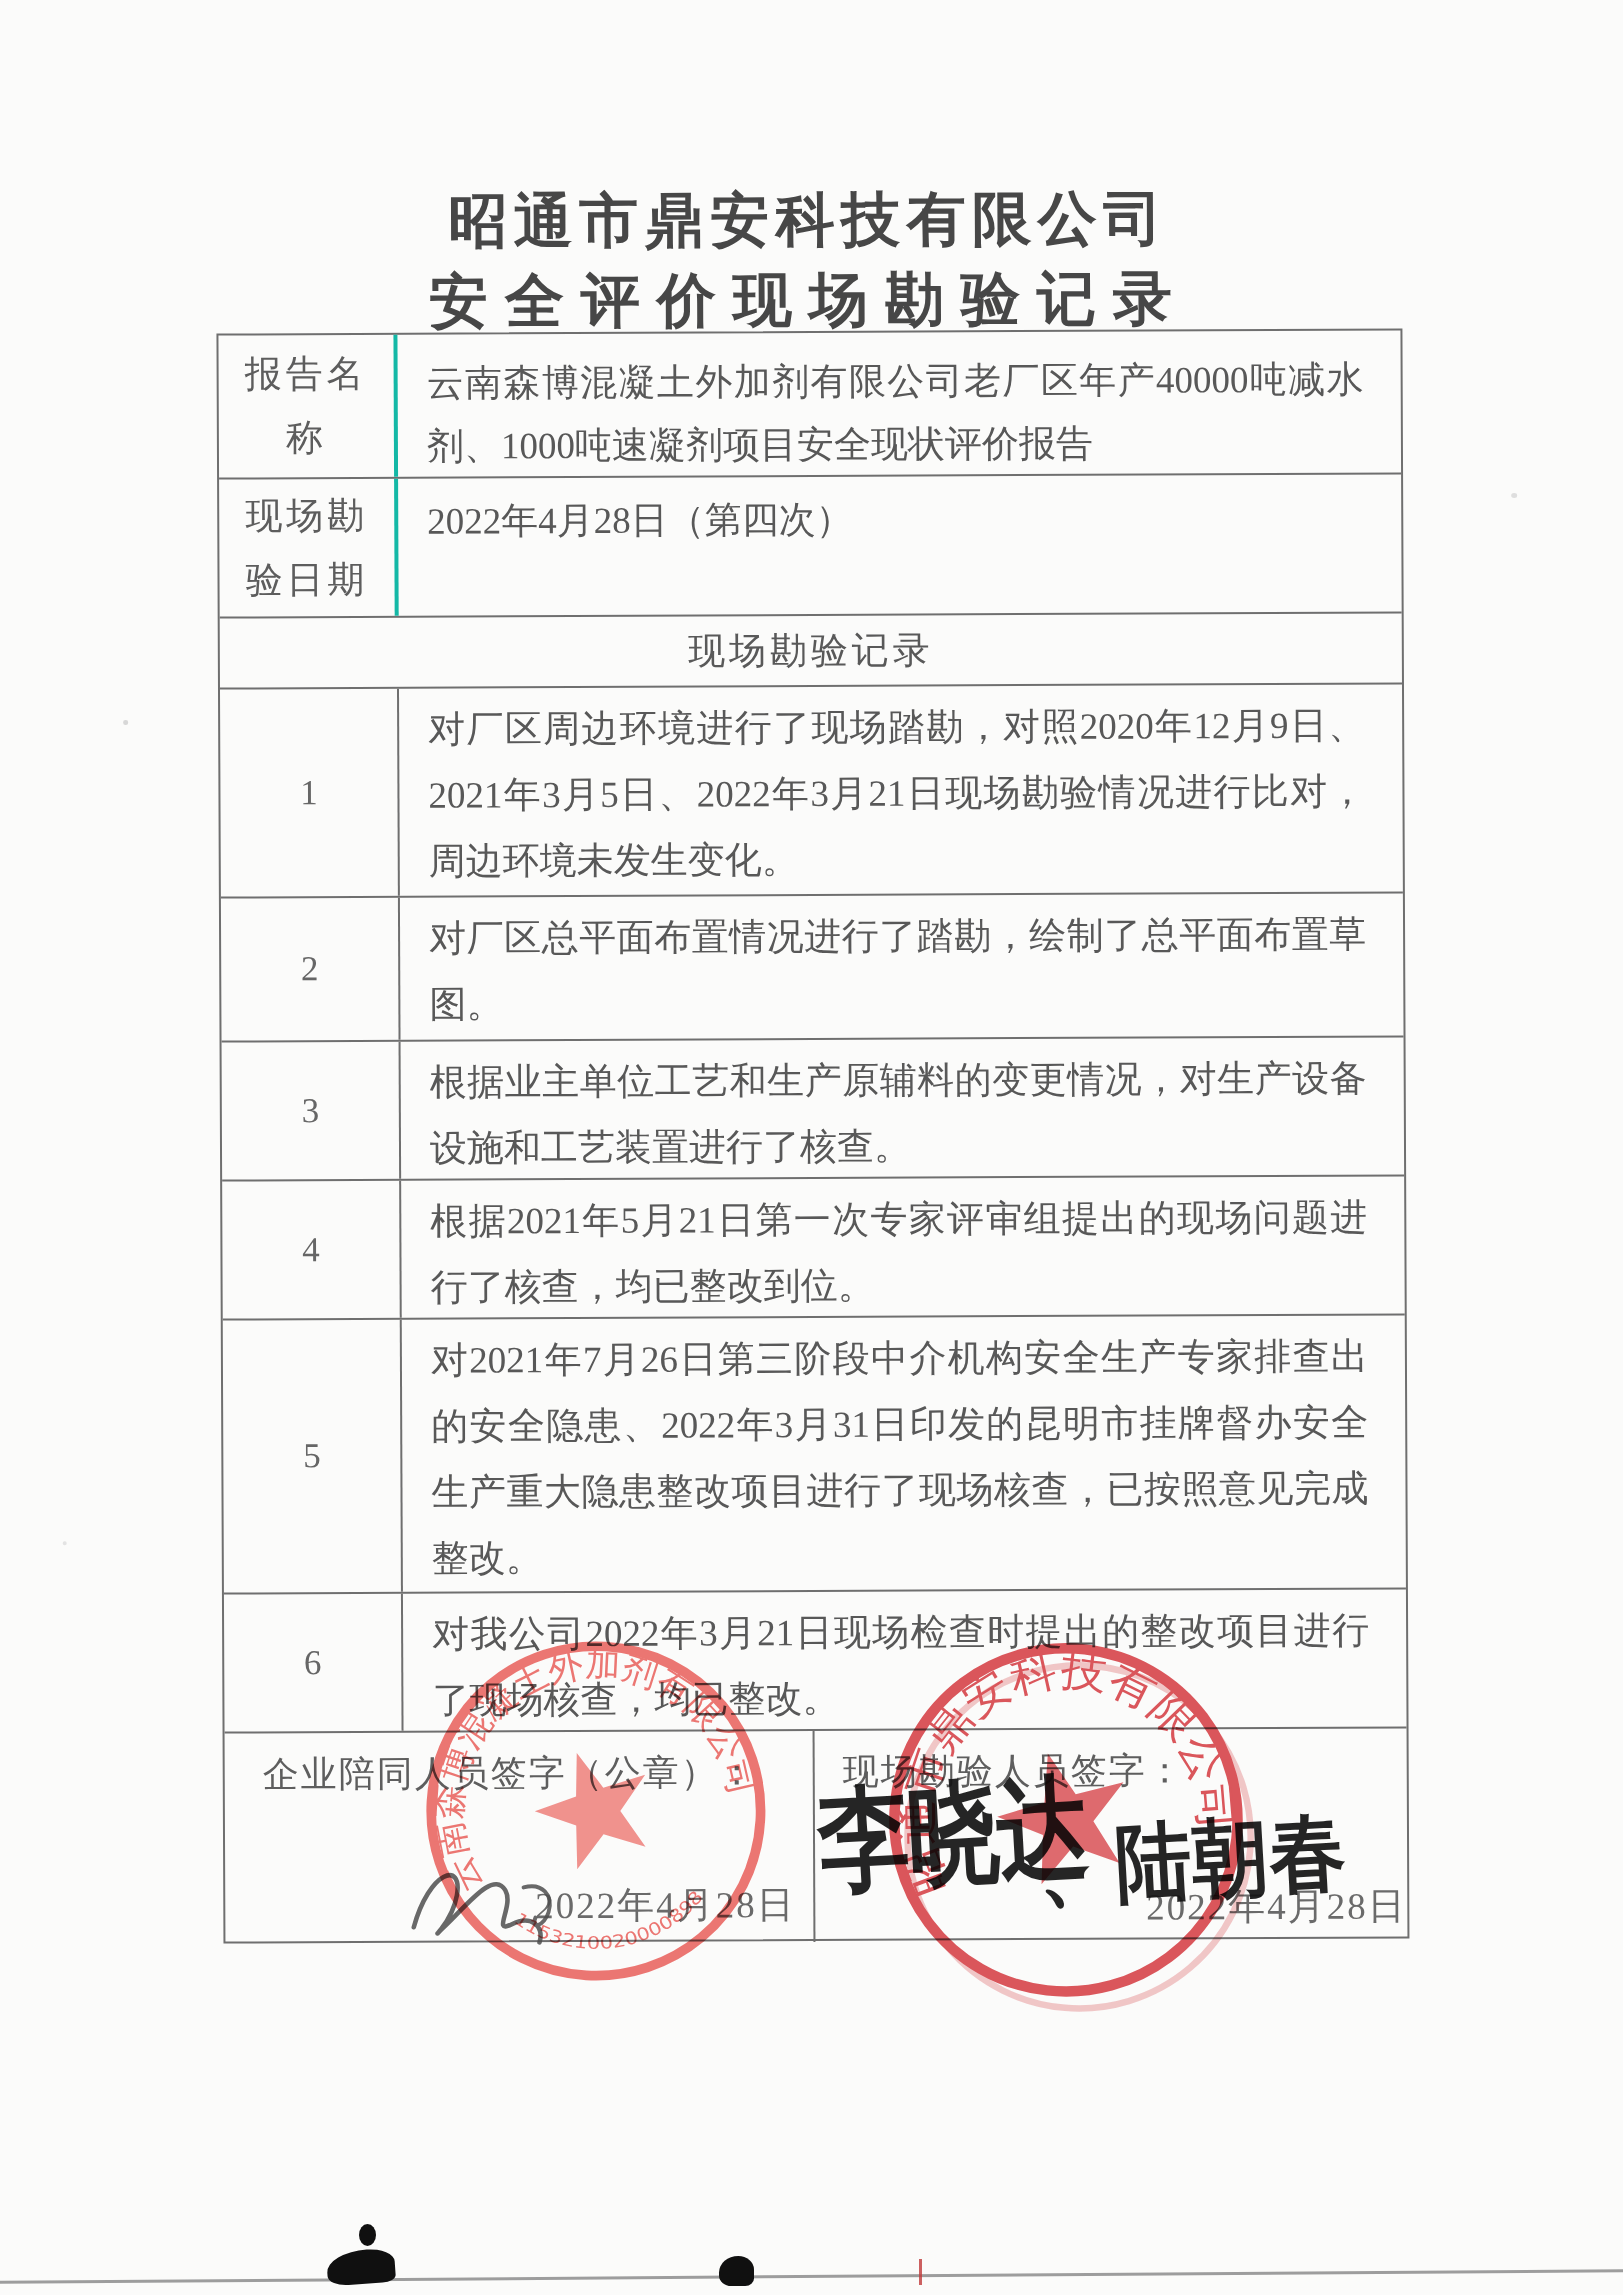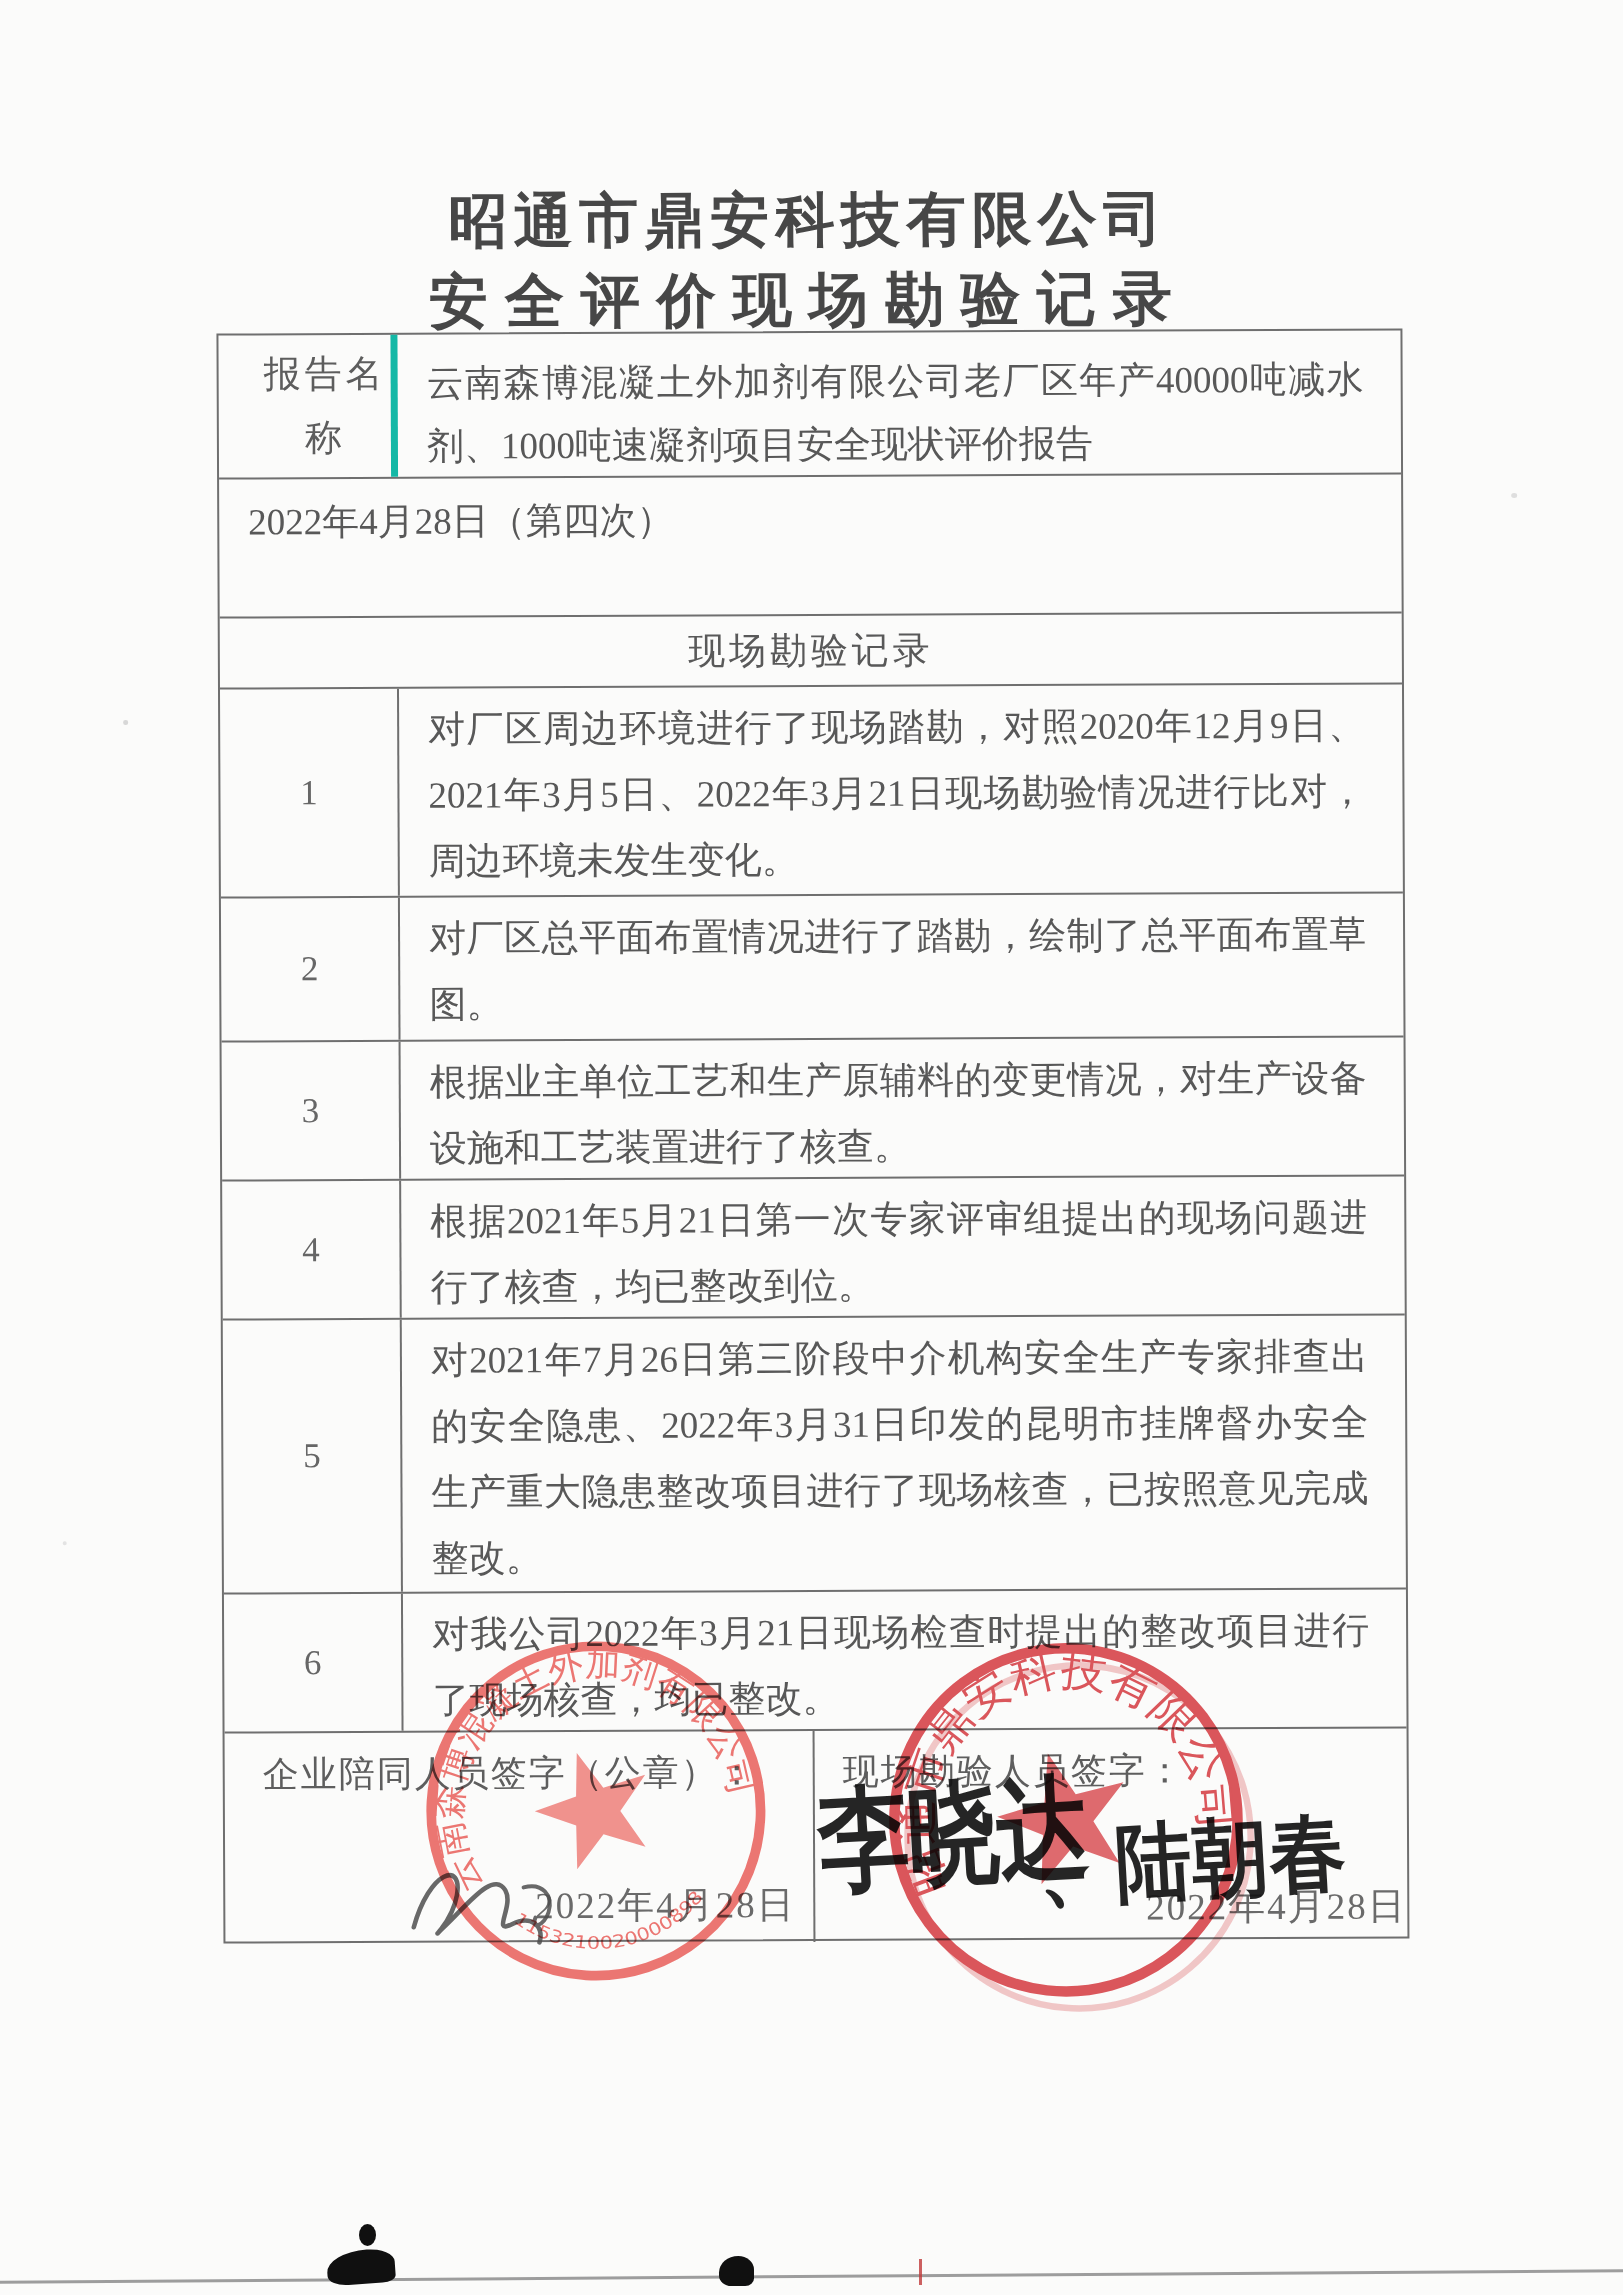--- a/index.html
+++ b/index.html
@@ -12,22 +12,22 @@
     transform:rotate(-0.25deg);transform-origin:50% 40%;}
   .title{position:absolute;left:0;width:1623px;text-align:center;
     color:#474747;font-weight:600;font-size:59px;white-space:nowrap;}
   #title1{top:181px;letter-spacing:6.5px;}
   #title2{top:261px;letter-spacing:17px;}
   
   #doc-table{position:absolute;left:219px;top:331px;width:1186px;height:1610px;
     border:2px solid #6f6f6f;box-sizing:border-box;background:transparent;}
   .trow{position:relative;width:100%;box-sizing:border-box;border-bottom:2px solid #6f6f6f;display:flex;}
   .trow:last-child{border-bottom:none;}
-  .lcell{width:179px;box-sizing:border-box;border-right:7px solid #14b8a6;
-    display:flex;align-items:center;justify-content:flex-end;}
+  .lcell{width:179px;box-sizing:border-box;border-right:4px solid #14b8a6;
+    display:flex;align-items:center;justify-content:center;}
   .lcell .lab{width:131px;text-align:center;font-size:37px;line-height:64px;
     letter-spacing:3.9px;color:#5d5d5d;}
   .ccell{flex:1;box-sizing:border-box;padding:17px 37px 0 29px;
     font-size:37px;line-height:63px;color:#585858;text-align:justify;}
   .rec .ccell{padding-top:7.9px;line-height:66px;}
   .num{width:179px;box-sizing:border-box;border-right:2px solid #6f6f6f;
     display:flex;align-items:center;justify-content:center;
     font-size:35px;color:#666;}
   #row-header{align-items:center;justify-content:center;}
   #row-header .hdr{width:100%;text-align:center;font-size:37px;color:#595959;
@@ -72,20 +72,23 @@
   <div id="doc-table">
 
     <div class="trow" style="height:144px;">
       <div class="lcell">
         <div class="lab">报告名称</div>
       </div>
       <div class="ccell">云南森博混凝土外加剂有限公司老厂区年产40000吨减水剂、1000吨速凝剂项目安全现状评价报告</div>
     </div>
 
     <div class="trow" style="height:139px;">
+      <div class="lcell">
+        <div class="lab">现场勘验日期</div>
+      </div>
       <div class="ccell" style="line-height:52px;">2022年4月28日（第四次）</div>
     </div>
 
     <div class="trow" id="row-header" style="height:71px;">
       <div class="hdr">现场勘验记录</div>
     </div>
 
     <div class="trow rec" style="height:209px;">
       <div class="num">1</div>
       <div class="ccell">对厂区周边环境进行了现场踏勘，对照2020年12月9日、2021年3月5日、2022年3月21日现场勘验情况进行比对，周边环境未发生变化。</div>

